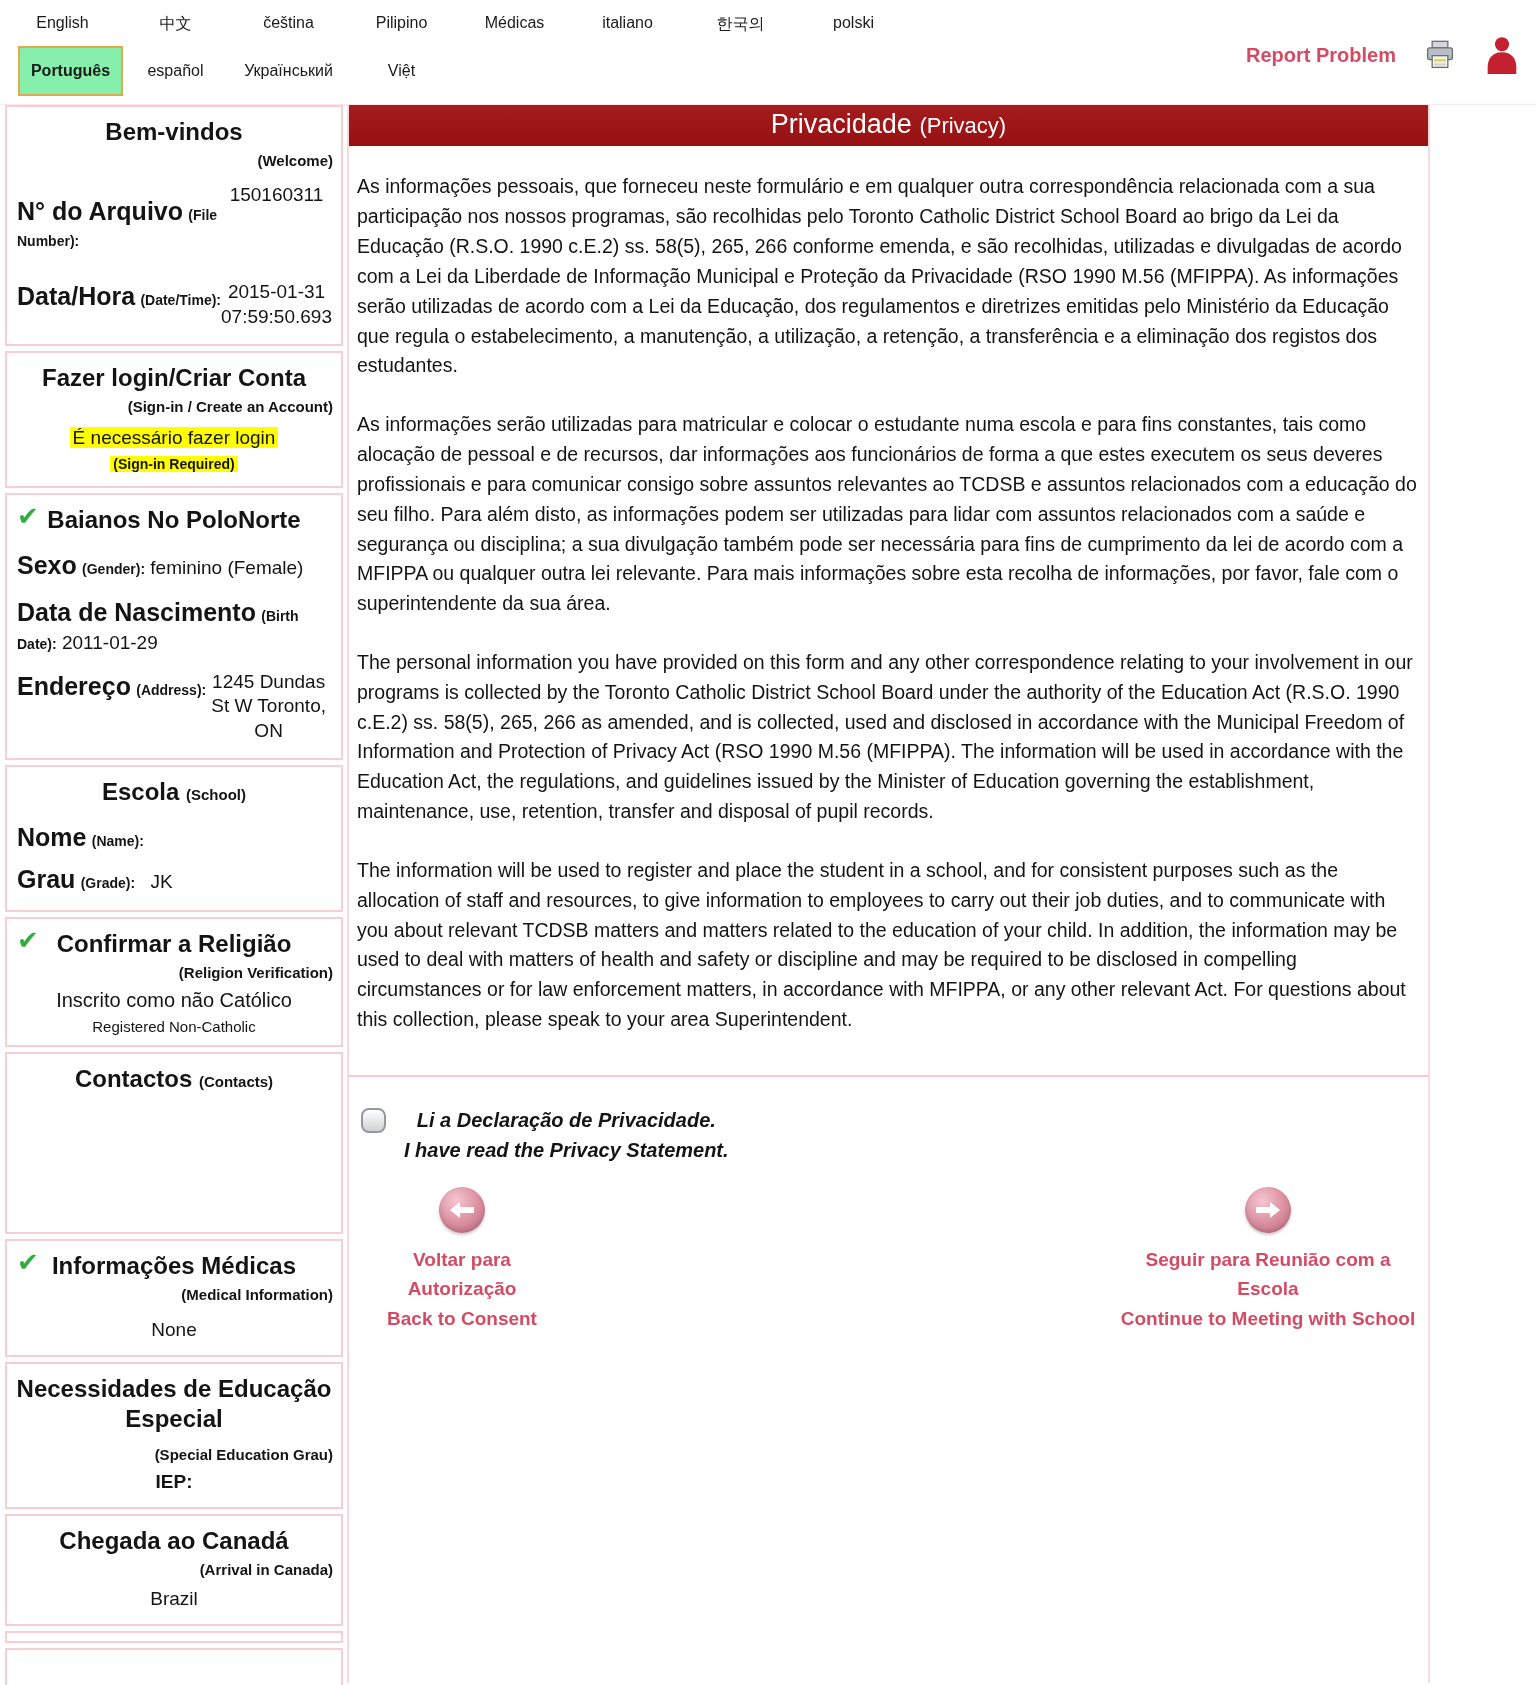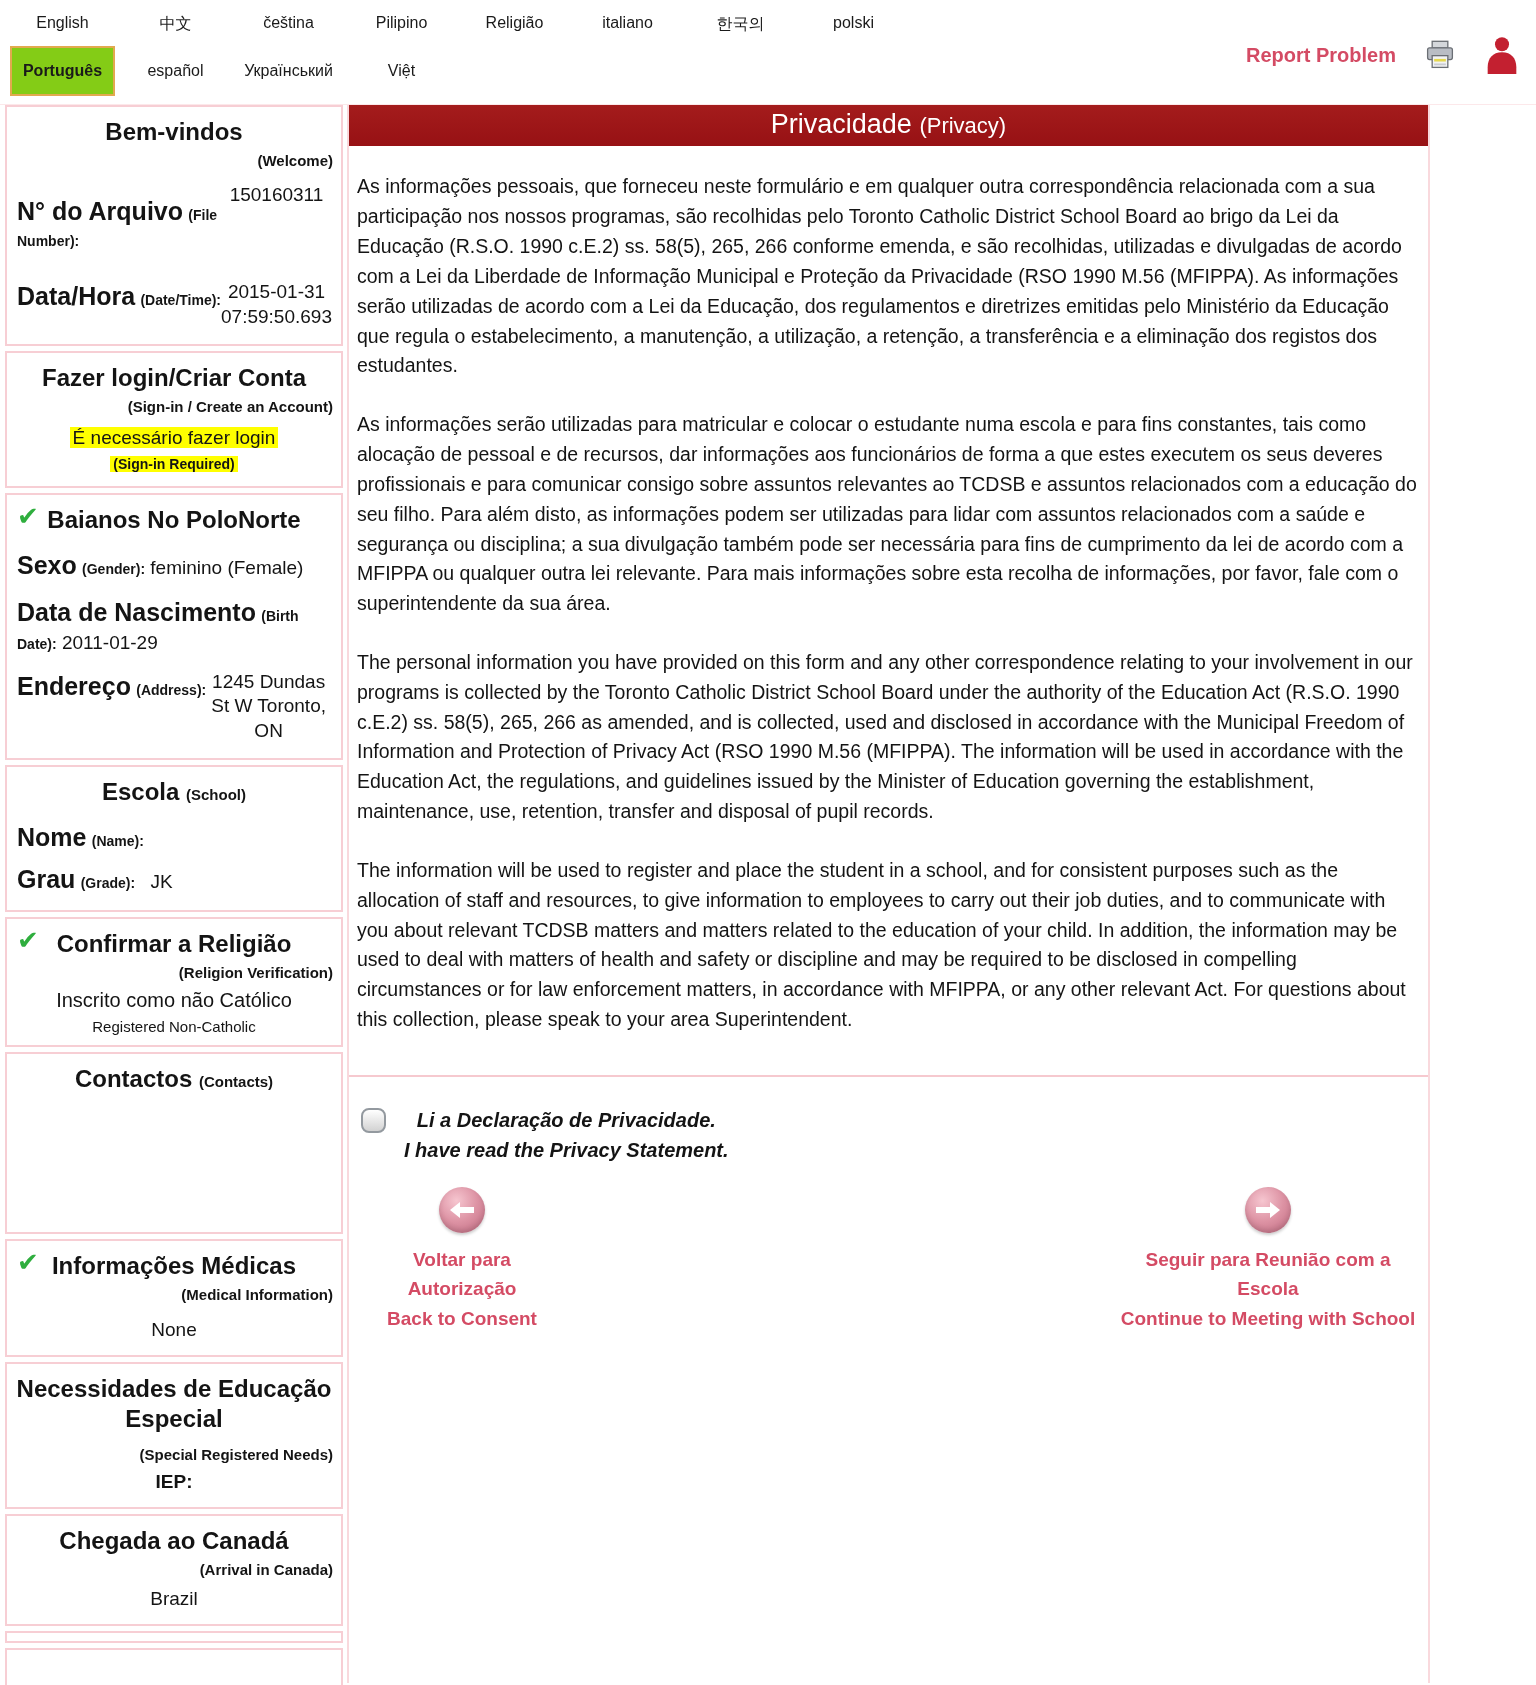--- a/index.html
+++ b/index.html
@@ -18,22 +18,22 @@
     width:1536px;height:1685px;overflow:hidden;background:#fff;color:#141414;
     font-family:"Liberation Sans","DejaVu Sans",sans-serif;
   }
   
   .topbar{position:relative;height:104px;width:100%;}
   .lang-row{position:absolute;left:6px;display:flex;}
   .lang-row.r1{top:14px;}
   .lang-row.r2{top:46px;align-items:center;}
   .lang-cell{width:113px;text-align:center;font-size:16px;color:#1a1a1a;cursor:pointer;}
   .lang-box{
-    display:block;width:105px;margin:0 4px;padding:14px 0;text-align:center;
-    border:2px solid #e2a94f;background:#84cc16;font-weight:bold;font-size:16px;cursor:pointer;
+    display:block;width:105px;margin:0 12px;padding:14px 0;text-align:center;
+    border:2px solid #e2a94f;background:#86efac;font-weight:bold;font-size:16px;cursor:pointer;
   }
   .top-right{position:absolute;right:16px;top:36px;display:flex;align-items:center;gap:28px;}
   .report{color:var(--link-pink);font-weight:bold;font-size:20px;cursor:pointer;}
   .icon-btn{display:inline-flex;cursor:pointer;}
   .person{color:var(--person-red);}
   
   .content{display:flex;align-items:flex-start;padding-left:5px;border-top:1px solid #fce8ea;}
   .sidebar{width:338px;flex:none;}
   .main{
     flex:1;margin-left:4px;margin-right:106px;min-height:1578px;
@@ -89,21 +89,21 @@
 </style>
 </head>
 <body>
 
 <div class="topbar">
   <div class="lang-row r1">
     <span class="lang-cell">English</span>
     <span class="lang-cell">中文</span>
     <span class="lang-cell">čeština</span>
     <span class="lang-cell">Pilipino</span>
-    <span class="lang-cell">Religião</span>
+    <span class="lang-cell">Médicas</span>
     <span class="lang-cell">italiano</span>
     <span class="lang-cell">한국의</span>
     <span class="lang-cell">polski</span>
   </div>
   <div class="lang-row r2">
     <span class="lang-cell">
         <span class="lang-box">Português</span>
       </span>
     <span class="lang-cell">español</span>
     <span class="lang-cell">Український</span>
@@ -184,21 +184,21 @@
 
     <div class="sbox step">
       <span class="check">✔</span>
       <div class="stitle">Informações Médicas</div>
       <div class="ssub">(Medical Information)</div>
       <div class="vline" style="margin-top:16px;">None</div>
     </div>
 
     <div class="sbox step">
       <div class="stitle">Necessidades de Educação Especial</div>
-      <div class="ssub" style="margin-top:12px;">(Special Registered Needs)</div>
+      <div class="ssub" style="margin-top:12px;">(Special Education Grau)</div>
       <div class="vline" style="font-weight:bold;margin-top:8px;">IEP:</div>
     </div>
 
     <div class="sbox step">
       <div class="stitle">Chegada ao Canadá</div>
       <div class="ssub">(Arrival in Canada)</div>
       <div class="vline" style="">Brazil</div>
     </div>
 
     <div class="sbox spacer"></div>

